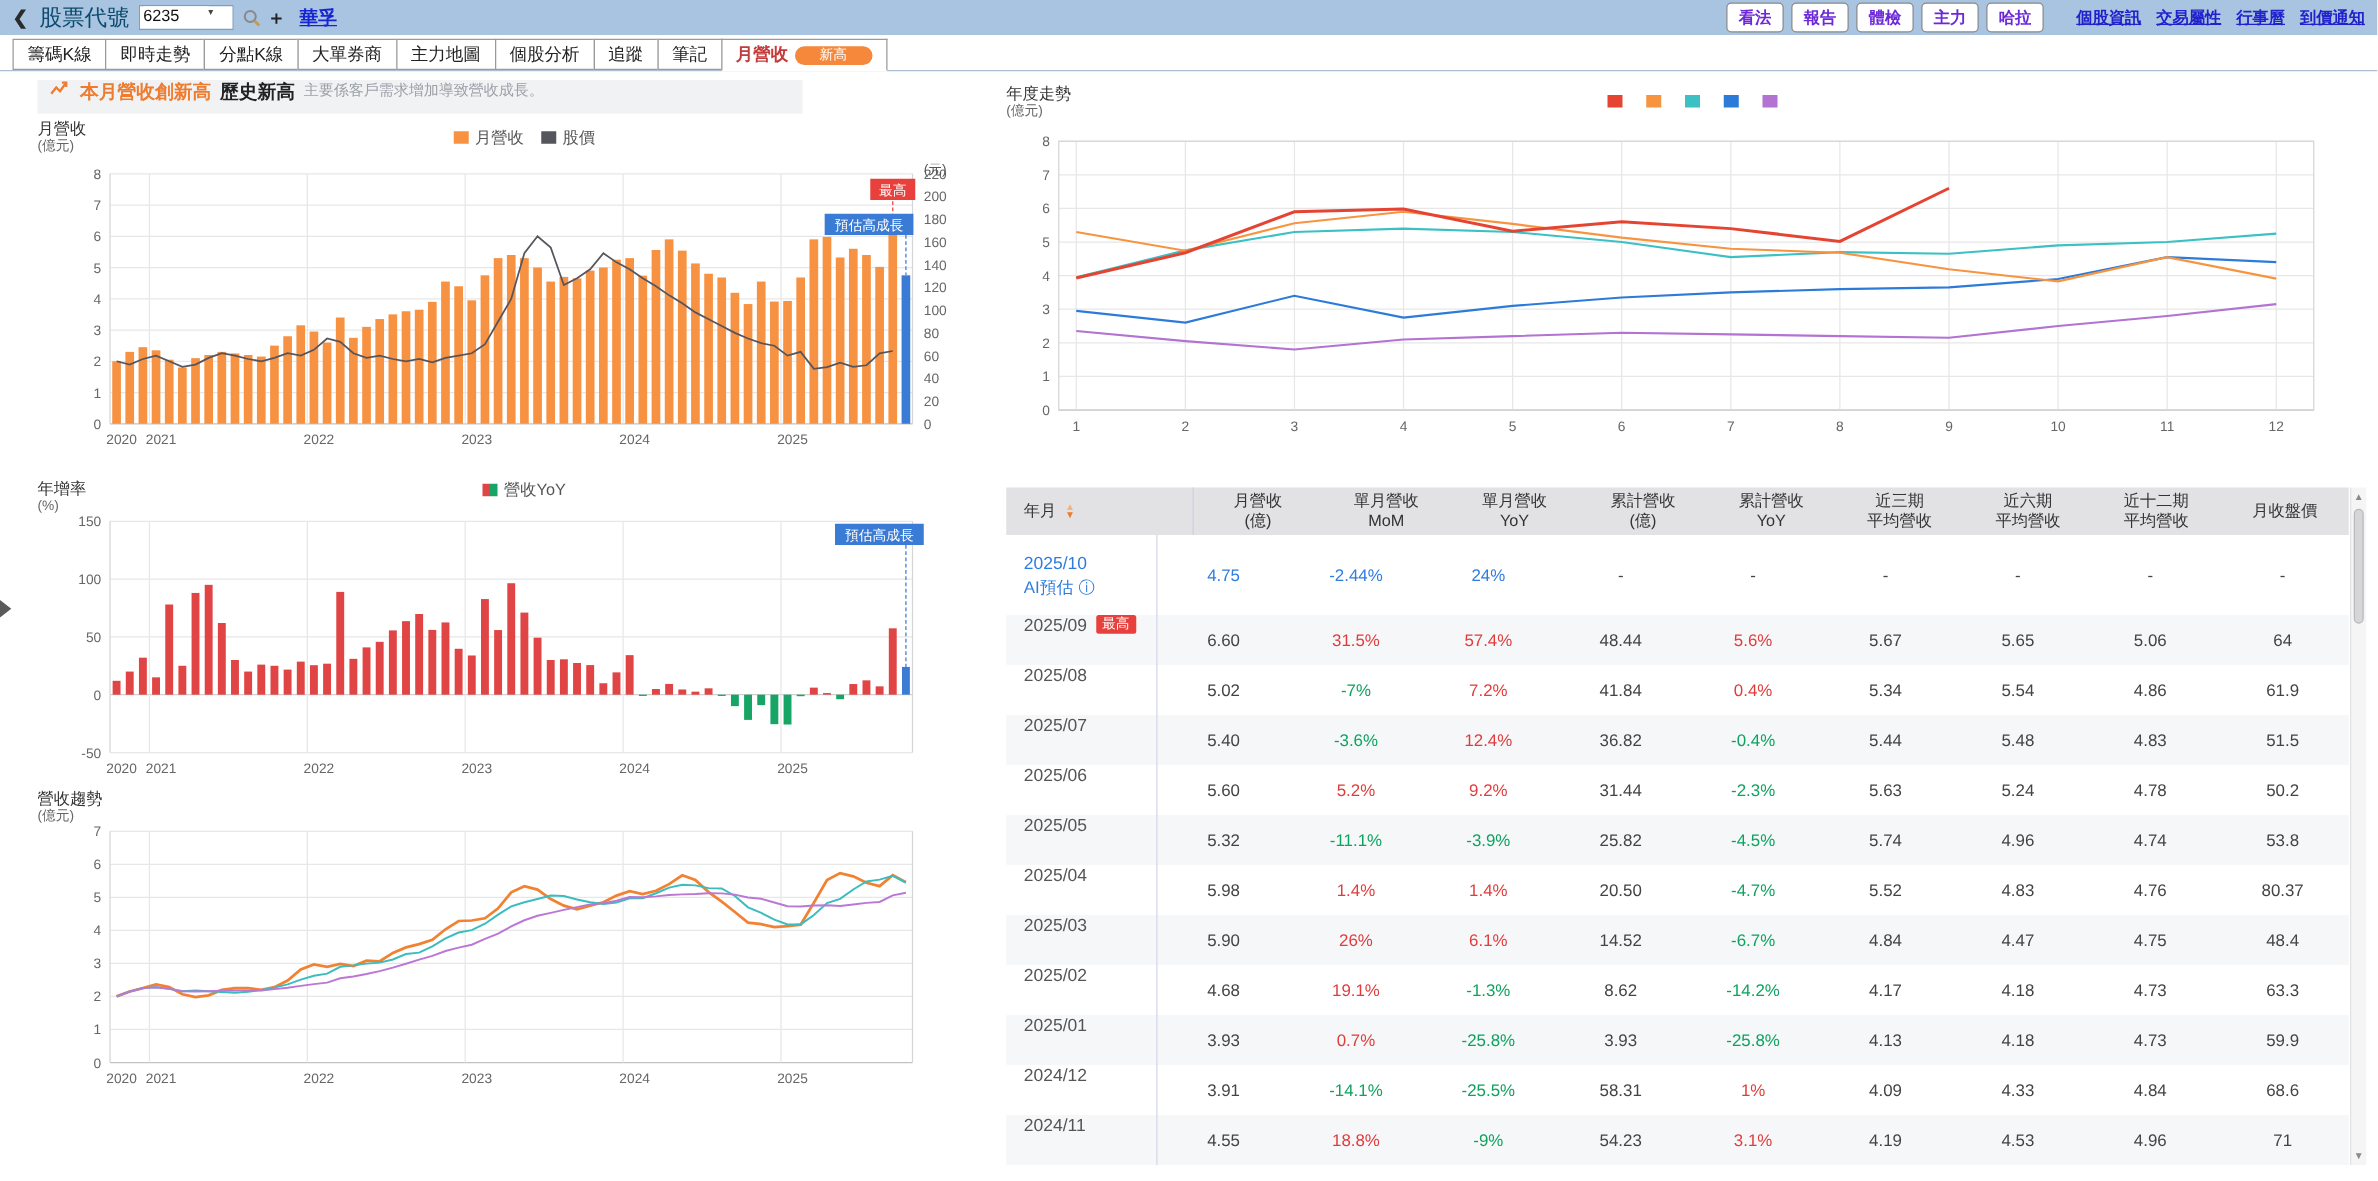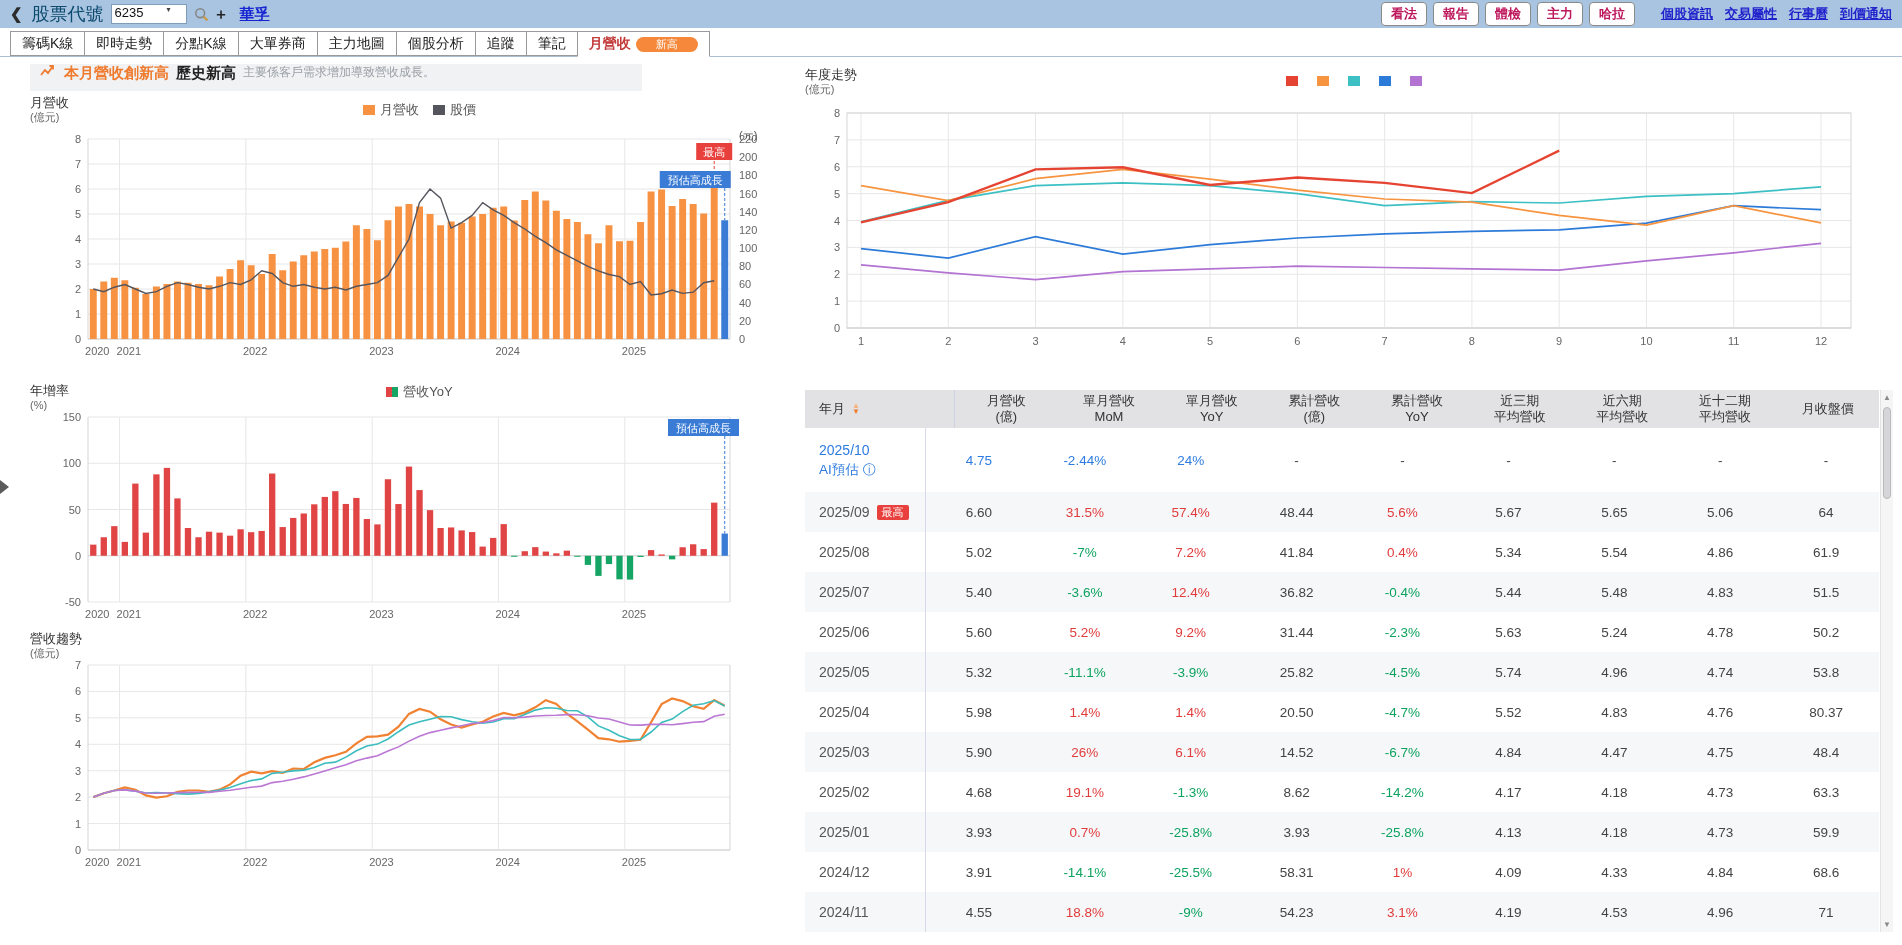--- a/index.html
+++ b/index.html
@@ -9,21 +9,21 @@
 .topbar{height:28px;background:#a8c4e0;display:flex;align-items:center;padding:0 10px;gap:7px}
 .back{font-size:15px;color:#2b2b2b;font-weight:bold;cursor:pointer;margin-right:2px}
 .stock-label{font-size:18px;color:#0c4a6e}
 .input-wrap{background:#fff;border:1px solid #7f9db9;height:20px;display:flex;align-items:flex-start;width:76px;padding:0 3px}
 .input-wrap input{border:none;outline:none;width:52px;font-size:13px;font-family:inherit;color:#111}
 .caret{font-size:8px;color:#444;cursor:pointer}
 .search-btn{cursor:pointer;display:flex;align-items:center}
 .plus{font-size:15px;color:#222;font-weight:bold;cursor:pointer;margin-left:-2px}
 .stock-name{color:#1825d2;font-weight:bold;font-size:15px;text-decoration:underline;cursor:pointer;margin-left:4px}
 .topbar-right{margin-left:auto;display:flex;align-items:center}
-.tb-btn{background:#fff;border:1px solid #8a8a8a;border-radius:4px;color:#be185d;font-size:13px;font-weight:bold;padding:2px 9px;margin-left:6px;cursor:pointer}
+.tb-btn{background:#fff;border:1px solid #8a8a8a;border-radius:4px;color:#6d28d9;font-size:13px;font-weight:bold;padding:2px 9px;margin-left:6px;cursor:pointer}
 .tb-link{color:#2222cc;text-decoration:underline;font-size:13px;font-weight:bold;margin-left:12px;cursor:pointer}
 .tb-links{margin-left:14px}
 
 .tabbar{height:29px;background:#fff;display:flex;align-items:flex-end;padding-left:10px;border-bottom:1px solid #aebfd4}
 .tab{height:25px;border:1px solid #9a9a9a;background:#fff;padding:0 11px;margin-right:-1px;font-size:14px;color:#222;display:flex;align-items:center;gap:5px;cursor:pointer;white-space:nowrap}
 .tab.active{color:#c43b3b;font-weight:bold;border-bottom:1px solid #fff;margin-bottom:-1px;height:26px;position:relative;z-index:2}
 .tab-badge{background:#f5883a;color:#fff;font-size:11px;font-weight:normal;border-radius:9px;padding:1px 20px;line-height:13px}
 
 .content{display:flex;height:889px}
 .left-pane{width:795px;padding:7px 0 0 30px;flex:none}
@@ -48,21 +48,21 @@
 .th{flex:1;display:flex;flex-direction:column;align-items:center;justify-content:center;line-height:16px;text-align:center}
 .col-ym{width:150px;flex:none}
 .th.col-ym{flex-direction:row;justify-content:flex-start;padding-left:14px;gap:7px;border-right:1px solid #cdd2e2}
 .sort{display:inline-flex;flex-direction:column;line-height:6px;font-size:8px;cursor:pointer}
 .sort .up{color:#f6b27a}
 .sort .dn{color:#ef7b2e}
 .trow{display:flex;height:40px;align-items:center;font-size:13.5px;color:#444;cursor:pointer}
 .trow.stripe{background:#f6f7f9}
 .trow.frow{height:64px}
 .td{flex:1;text-align:center}
-.td.col-ym{text-align:left;padding-left:14px;border-right:1px solid #d5d9e8;height:100%;display:flex;align-items:center;gap:7px;color:#555;font-size:14px}
+.td.col-ym{text-align:left;padding-left:14px;border-right:1px solid #d5d9e8;height:100%;display:flex;align-items:flex-start;gap:7px;color:#555;font-size:14px}
 .frow .td.col-ym{flex-direction:column;align-items:flex-start;justify-content:center;color:#2e7ce0;gap:3px}
 .frow .td.col-ym .sub{font-size:13.5px;display:flex;align-items:center;gap:4px}
 .c-red{color:#e03c3c}.c-green{color:#0da35f}.c-blue{color:#2e7ce0}
 .badge-high{background:#e8403c;color:#fff;font-size:11px;padding:2px 5px;border-radius:2px;line-height:11px}
 .info-ic{font-size:13px;color:#2e7ce0}
 
 .vscroll{position:absolute;right:0;top:0;bottom:0;width:13px;background:#f5f5f6;border-left:1px solid #e3e3e3}
 .sb-arrow{height:15px;display:flex;align-items:center;justify-content:center;font-size:8px;color:#8a8a8a;cursor:pointer}
 .sb-arrow.down{position:absolute;bottom:0;left:0;right:0}
 .sb-thumb{position:absolute;top:17px;left:2px;width:8px;height:92px;background:#d6d6d8;border:1px solid #b9b9bb;border-radius:5px;cursor:pointer}

